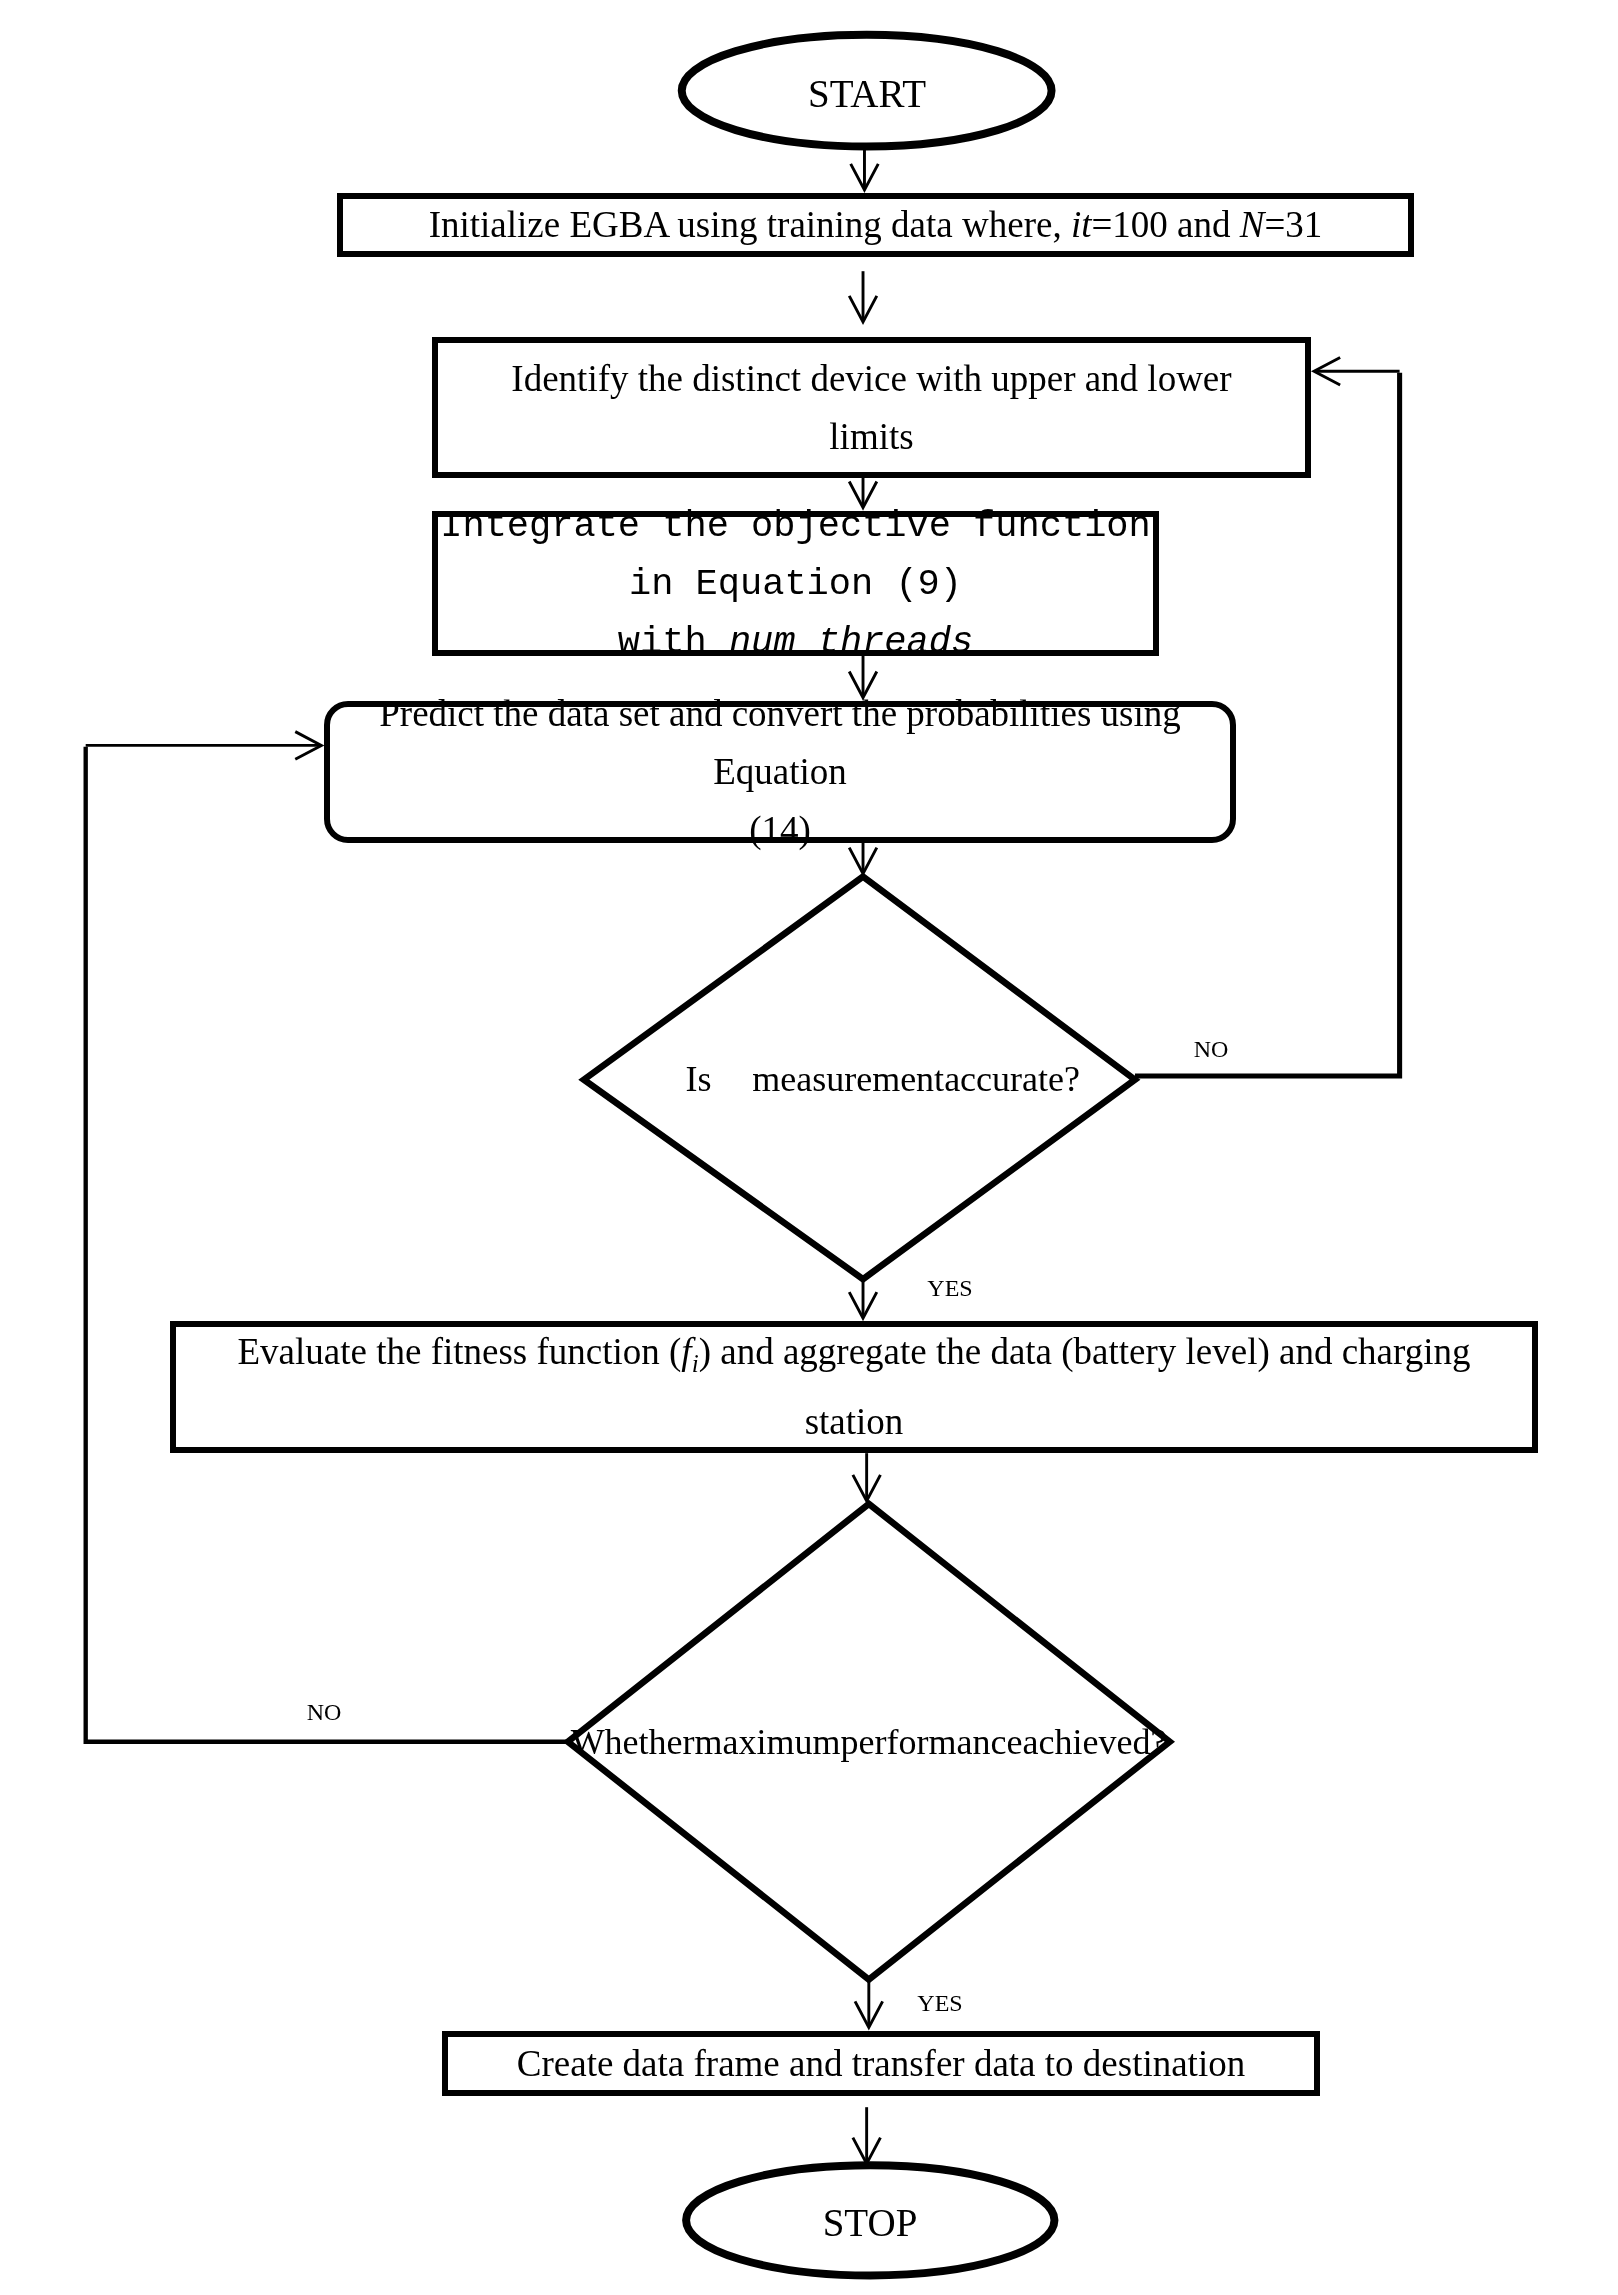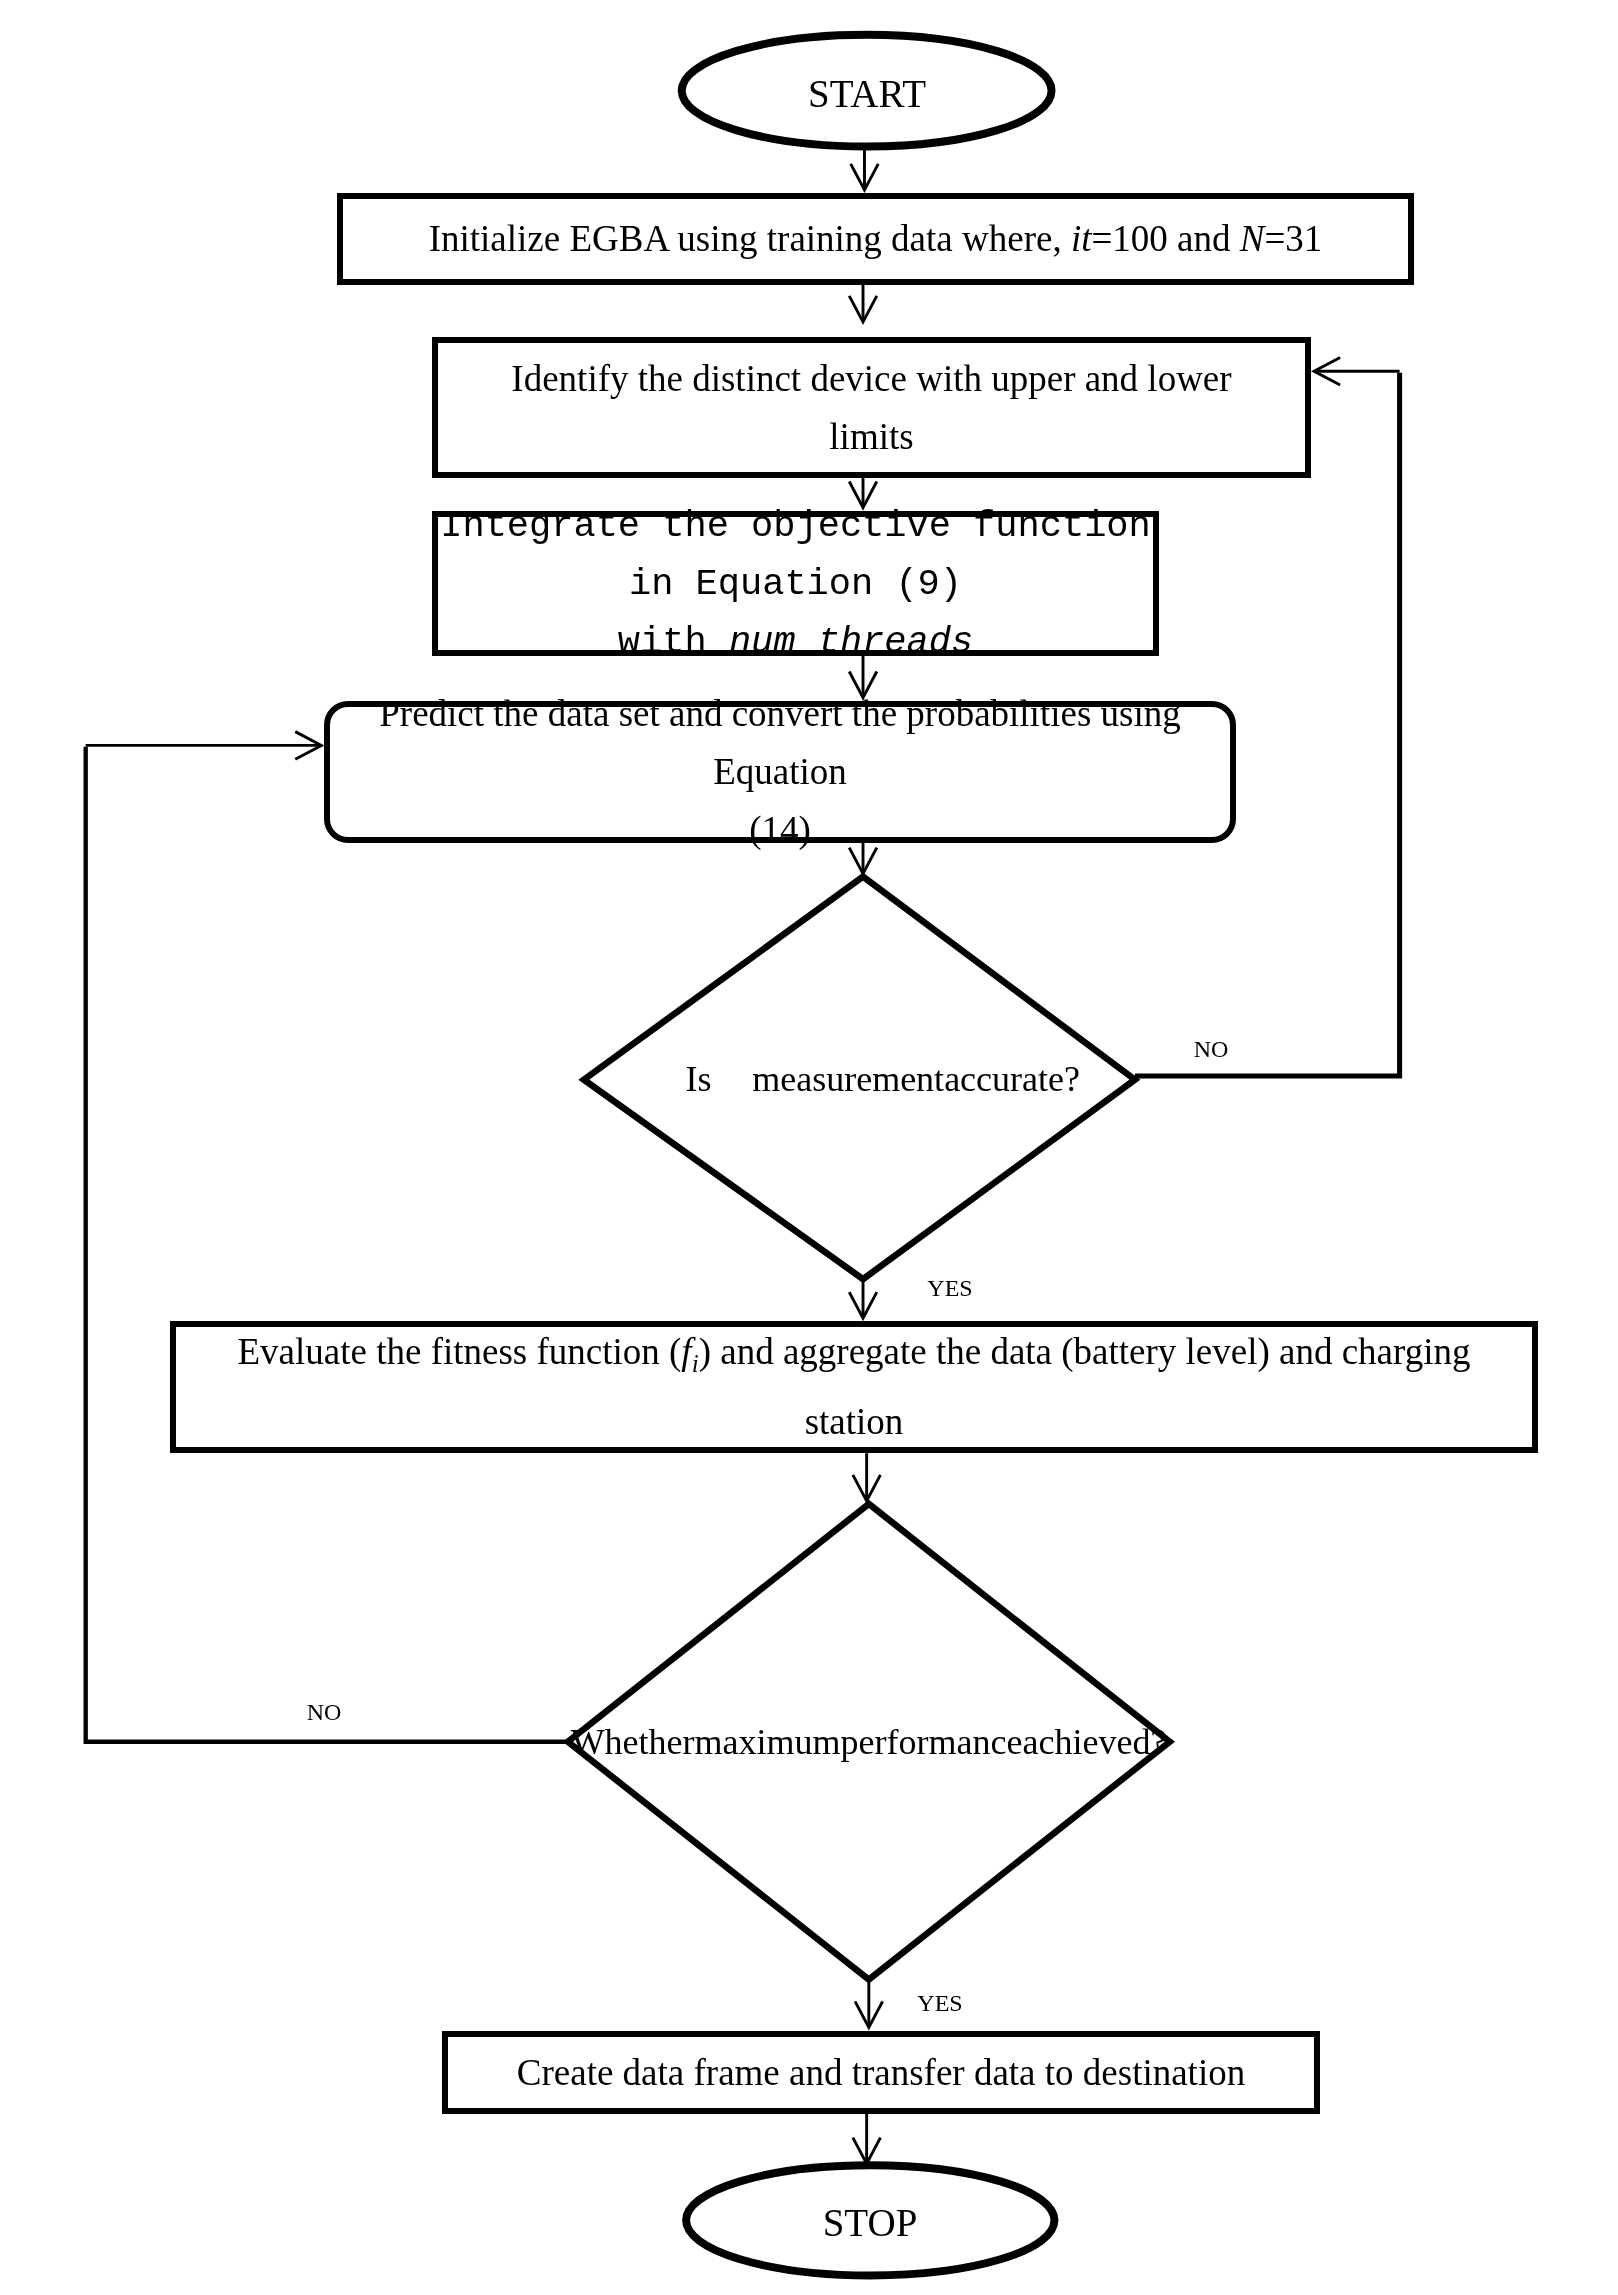--- a/index.html
+++ b/index.html
@@ -110,21 +110,21 @@
     <g fill="none" stroke="#000000">
       <polyline points="783,2402 118,2402 118,1030" stroke-width="6"></polyline>
       <line x1="118" y1="1028" x2="440" y2="1028" stroke-width="4"></line>
       <path d="M 407,1009 L 443,1028 L 407,1047" stroke-width="4"></path>
     </g>
   </svg>
 
   <div class="terminator-label" style="left:867px;top:93px;">START</div>
   <div class="terminator-label" style="left:870px;top:2222px;">STOP</div>
 
-  <div class="process" style="left:337px;top:193px;width:1077px;height:92px;">
+  <div class="process" style="left:337px;top:193px;width:1077px;height:64px;">
       <div class="tline"><span>Initialize EGBA using training data where, </span><span style="font-style: italic;">it</span><span>=100 and </span><span style="font-style: italic;">N</span><span>=31</span></div>
     </div>
 
   <div class="process" style="left:432px;top:325px;width:879px;height:141px;margin-top:12px;">
       <div class="tline"><span>Identify the distinct device with upper and lower</span></div>
       <div class="tline"><span>limits</span></div>
     </div>
 
   <div class="process" style="left:432px;top:511px;width:727px;height:145px;font-family:Liberation Mono, monospace;">
       <div class="tline"><span>Integrate the objective function in Equation (9)</span></div>
@@ -134,21 +134,21 @@
   <div class="process" style="left:324px;top:701px;width:912px;height:142px;border-radius:24px;">
       <div class="tline"><span>Predict the data set and convert the probabilities using Equation</span></div>
       <div class="tline"><span>(14)</span></div>
     </div>
 
   <div class="process" style="left:170px;top:1321px;width:1368px;height:132px;">
       <div class="tline"><span>Evaluate the fitness function (</span><span style="font-style: italic;">f</span><span style="font-style: italic; vertical-align: sub; font-size: 0.68em;">i</span><span>) and aggregate the data (battery level) and charging</span></div>
       <div class="tline"><span>station</span></div>
     </div>
 
-  <div class="process" style="left:442px;top:2031px;width:878px;height:83px;">
+  <div class="process" style="left:442px;top:2031px;width:878px;height:65px;">
       <div class="tline"><span>Create data frame and transfer data to destination</span></div>
     </div>
 
   <div class="node-text decision-text" style="left:645px;top:983px;width:435px;height:191px;">
       <div class="tline"><span>Is</span></div>
       <div class="tline"><span>measurement</span></div>
       <div class="tline"><span>accurate?</span></div>
     </div>
 
   <div class="node-text decision-text d2-text" style="left:651px;top:1641px;width:435px;height:203px;">

